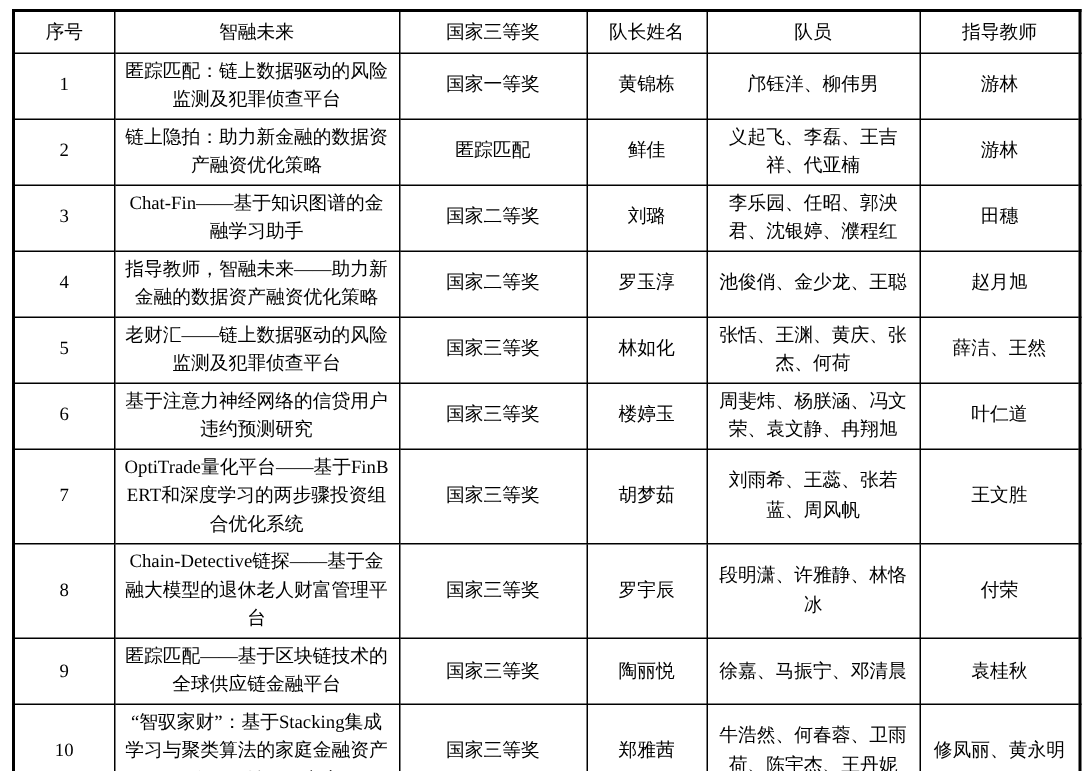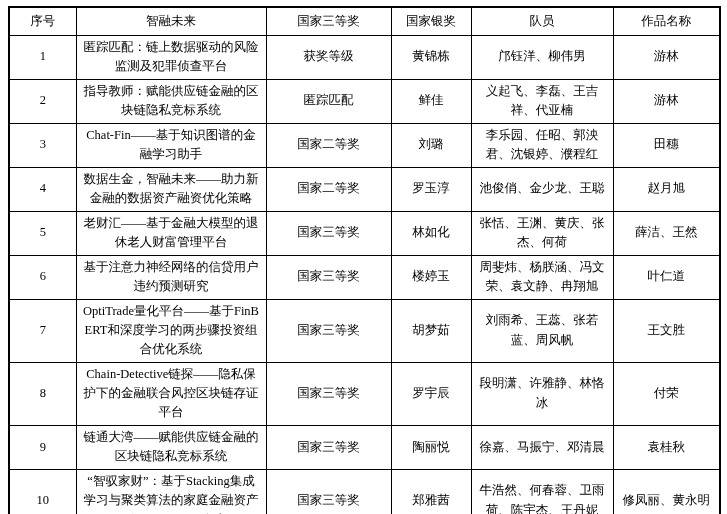--- a/index.html
+++ b/index.html
@@ -54,61 +54,61 @@
       <col class="c-award">
       <col class="c-captain">
       <col class="c-members">
       <col class="c-advisor">
     </colgroup>
     <thead>
       <tr>
         <th>序号</th>
         <th>智融未来</th>
         <th>国家三等奖</th>
-        <th>国家银奖</th>
+        <th>队长姓名</th>
         <th>队员</th>
-        <th>作品名称</th>
+        <th>指导教师</th>
       </tr>
     </thead>
     <tbody>
         <tr>
           <td>1</td>
           <td>匿踪匹配：链上数据驱动的风险监测及犯罪侦查平台</td>
-          <td>获奖等级</td>
+          <td>国家一等奖</td>
           <td>黄锦栋</td>
           <td>邝钰洋、柳伟男</td>
           <td>游林</td>
         </tr>
         <tr>
           <td>2</td>
-          <td>指导教师：赋能供应链金融的区块链隐私竞标系统</td>
+          <td>链上隐拍：助力新金融的数据资产融资优化策略</td>
           <td>匿踪匹配</td>
           <td>鲜佳</td>
           <td>义起飞、李磊、王吉祥、代亚楠</td>
           <td>游林</td>
         </tr>
         <tr>
           <td>3</td>
           <td>Chat-Fin——基于知识图谱的金融学习助手</td>
           <td>国家二等奖</td>
           <td>刘璐</td>
           <td>李乐园、任昭、郭泱君、沈银婷、濮程红</td>
           <td>田穗</td>
         </tr>
         <tr>
           <td>4</td>
-          <td>数据生金，智融未来——助力新金融的数据资产融资优化策略</td>
+          <td>指导教师，智融未来——助力新金融的数据资产融资优化策略</td>
           <td>国家二等奖</td>
           <td>罗玉淳</td>
           <td>池俊俏、金少龙、王聪</td>
           <td>赵月旭</td>
         </tr>
         <tr>
           <td>5</td>
-          <td>老财汇——基于金融大模型的退休老人财富管理平台</td>
+          <td>老财汇——链上数据驱动的风险监测及犯罪侦查平台</td>
           <td>国家三等奖</td>
           <td>林如化</td>
           <td>张恬、王渊、黄庆、张杰、何荷</td>
           <td>薛洁、王然</td>
         </tr>
         <tr>
           <td>6</td>
           <td>基于注意力神经网络的信贷用户违约预测研究</td>
           <td>国家三等奖</td>
           <td>楼婷玉</td>
@@ -118,29 +118,29 @@
         <tr>
           <td>7</td>
           <td>OptiTrade量化平台——基于FinBERT和深度学习的两步骤投资组合优化系统</td>
           <td>国家三等奖</td>
           <td>胡梦茹</td>
           <td>刘雨希、王蕊、张若蓝、周风帆</td>
           <td>王文胜</td>
         </tr>
         <tr>
           <td>8</td>
-          <td>Chain-Detective链探——隐私保护下的金融联合风控区块链存证平台</td>
+          <td>Chain-Detective链探——基于金融大模型的退休老人财富管理平台</td>
           <td>国家三等奖</td>
           <td>罗宇辰</td>
           <td>段明潇、许雅静、林恪冰</td>
           <td>付荣</td>
         </tr>
         <tr>
           <td>9</td>
-          <td>链通大湾——赋能供应链金融的区块链隐私竞标系统</td>
+          <td>匿踪匹配——基于区块链技术的全球供应链金融平台</td>
           <td>国家三等奖</td>
           <td>陶丽悦</td>
           <td>徐嘉、马振宁、邓清晨</td>
           <td>袁桂秋</td>
         </tr>
         <tr>
           <td>10</td>
           <td>“智驭家财”：基于Stacking集成学习与聚类算法的家庭金融资产组合有效性管理方案</td>
           <td>国家三等奖</td>
           <td>郑雅茜</td>

